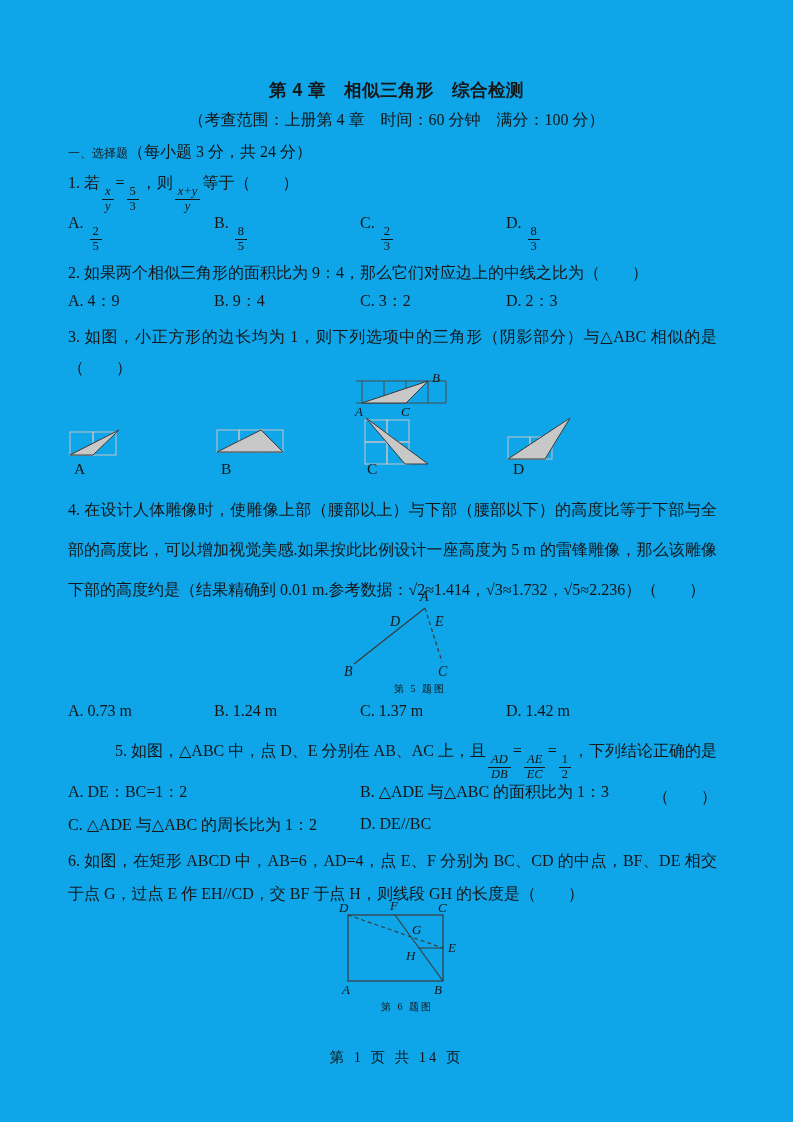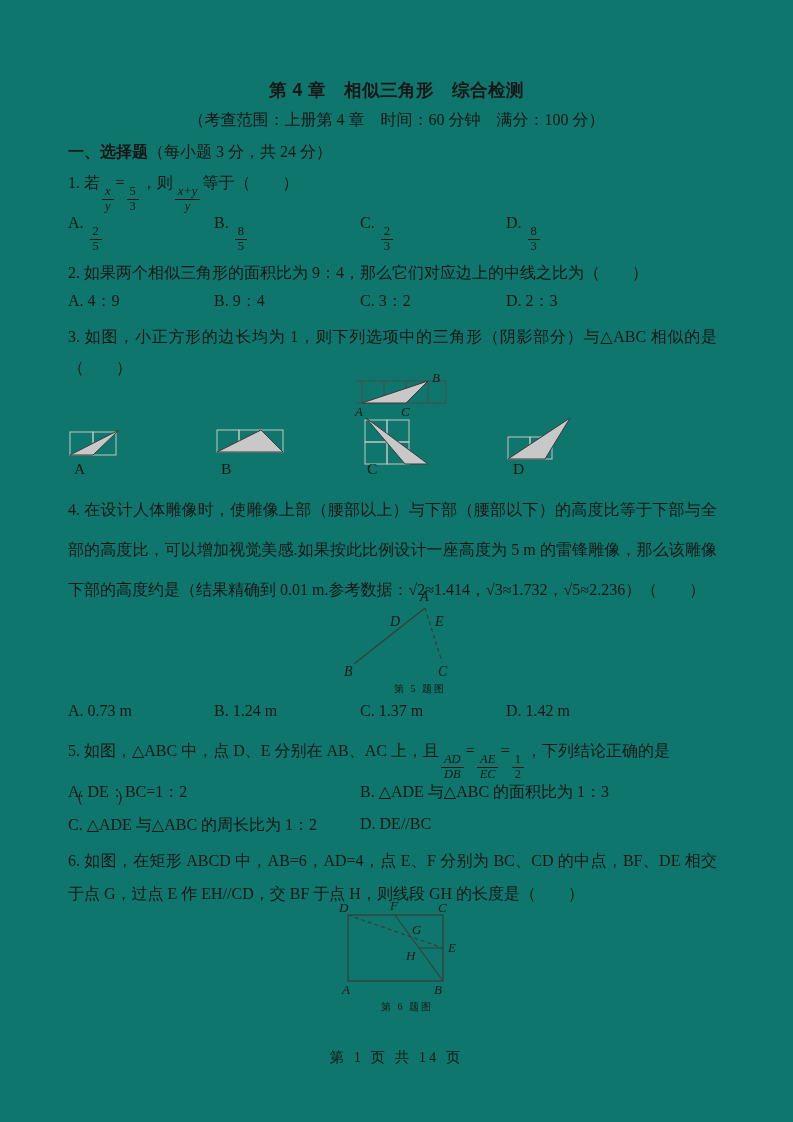--- a/index.html
+++ b/index.html
@@ -1,35 +1,35 @@
 <!DOCTYPE html>
 <html><head>
 <meta charset="utf-8">
 <style>
   html,body{margin:0;padding:0;background:#ffffff;}
   .page{
     position:relative;
     width:793px;height:1122px;
-    background:#0f766e;
+    background:#0ea5e9;
     font-family:"Liberation Serif","DejaVu Serif",serif;
     font-size:16px;color:#161616;
     overflow:hidden;
   }
   .abs{position:absolute;}
   .center{text-align:center;}
   .title{
     left:0;right:0;top:78px;
     font-family:"Liberation Sans","DejaVu Sans",sans-serif;
     font-weight:bold;font-size:17.5px;letter-spacing:.5px;
   }
   .subtitle{left:0;right:0;top:110px;font-size:16px;}
   .section{left:68px;top:142px;font-size:16px;}
   .section .shead{
     font-family:"Liberation Sans","DejaVu Sans",sans-serif;
-    font-weight:bold;font-size:16px;
+    font-weight:normal;font-size:12px;
   }
   .qline{left:68px;right:76px;font-size:16px;line-height:30px;}
   .jline{text-align:justify;text-align-last:justify;}
   .opts{left:68px;right:60px;display:flex;font-size:16px;}
   .opts .opt{flex:none;width:146px;}
   .opts2 .opt1{flex:none;width:292px;}
   .opts2 .opt2{flex:1;}
   .frac{
     display:inline-flex;flex-direction:column;align-items:center;
     vertical-align:-7px;line-height:1.1;font-size:12.5px;margin:0 2px;
@@ -167,21 +167,21 @@
   </svg>
   <div class="abs caption center" style="left:365px;top:682px;width:110px;">第 5 题图</div>
 
   <div class="abs opts" style="top:702px;">
     <span class="opt">A. 0.73 m</span>
     <span class="opt">B. 1.24 m</span>
     <span class="opt">C. 1.37 m</span>
     <span class="opt">D. 1.42 m</span>
   </div>
 
-  <div class="abs qline" style="top:736px;">
+  <div class="abs qline" style="top:736px;text-align:right;">
     <span>5. 如图，△ABC 中，点 D、E 分别在 AB、AC 上，且</span><span class="frac it">
         <span class="num">AD</span>
         <span class="den">DB</span>
       </span><span>=</span><span class="frac it">
         <span class="num">AE</span>
         <span class="den">EC</span>
       </span><span>=</span><span class="frac">
         <span class="num">1</span>
         <span class="den">2</span>
       </span><span>，下列结论正确的是（　　）</span>

